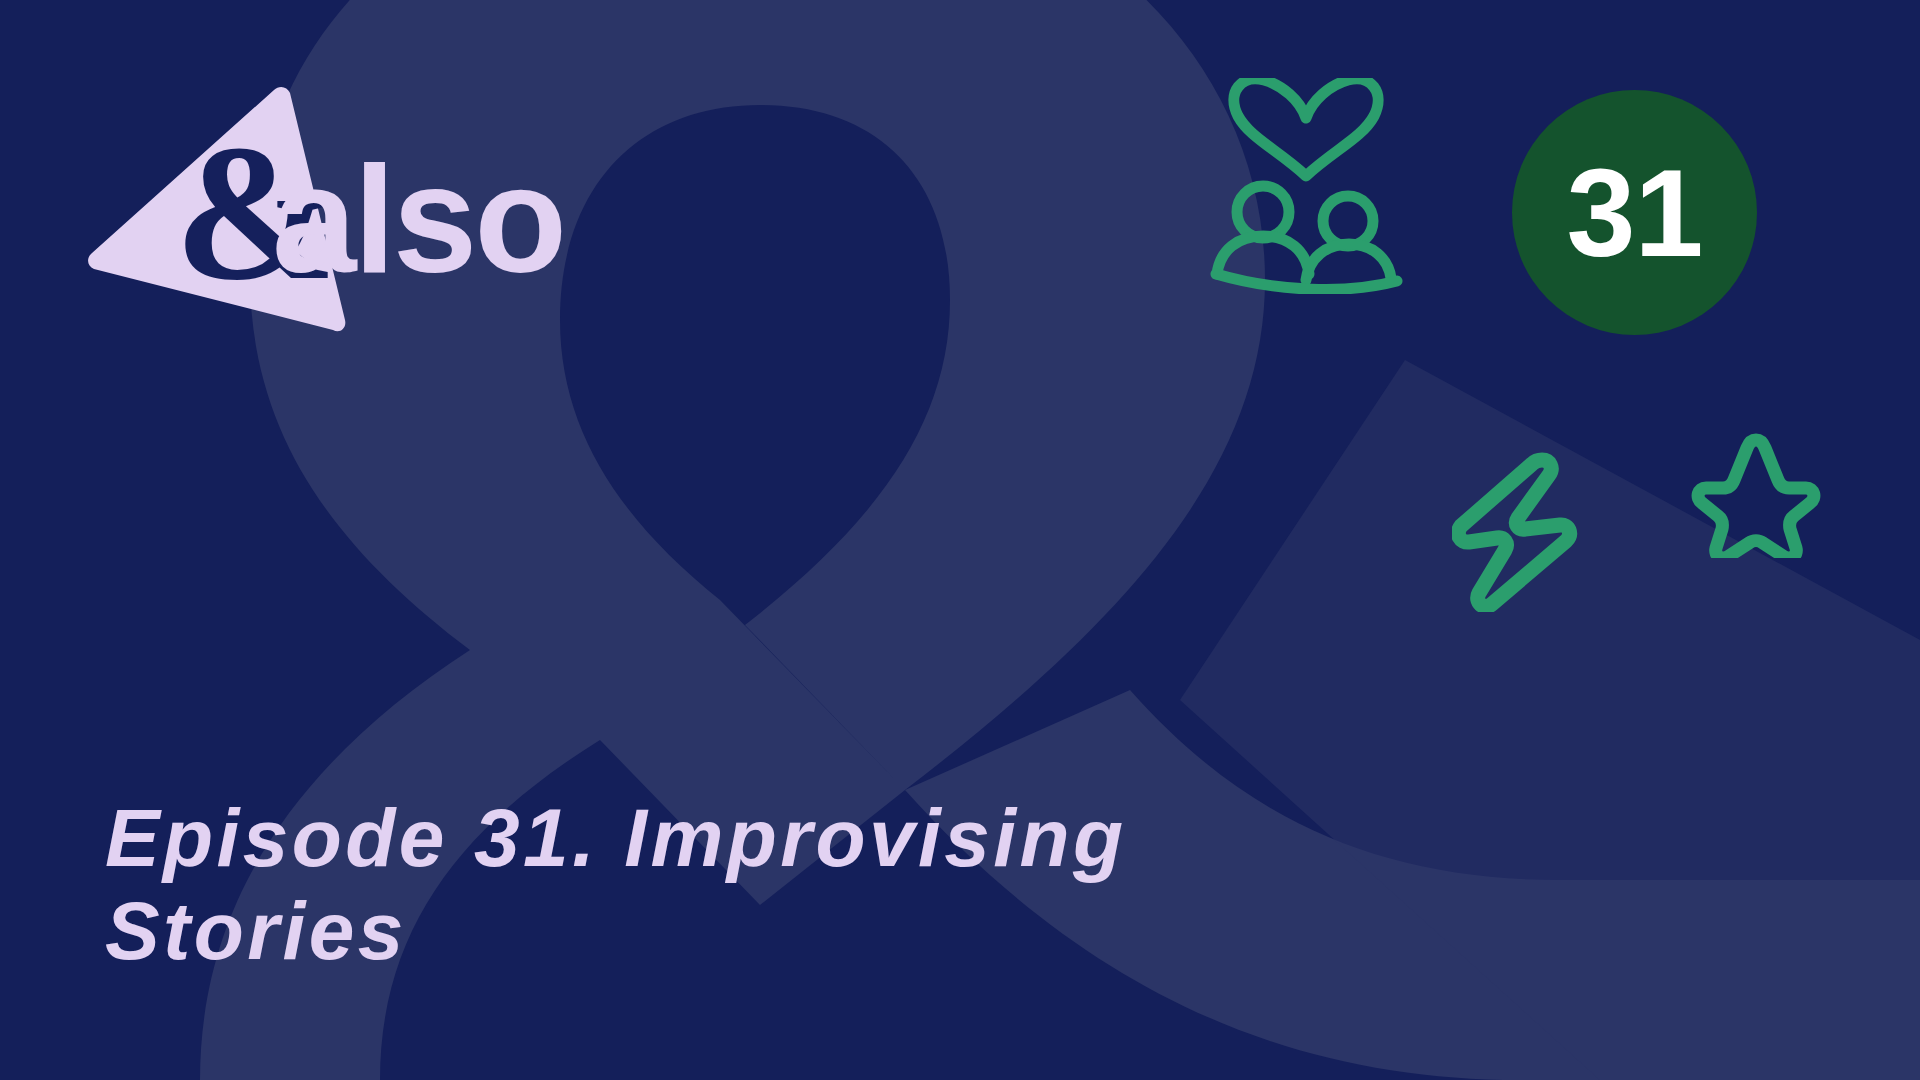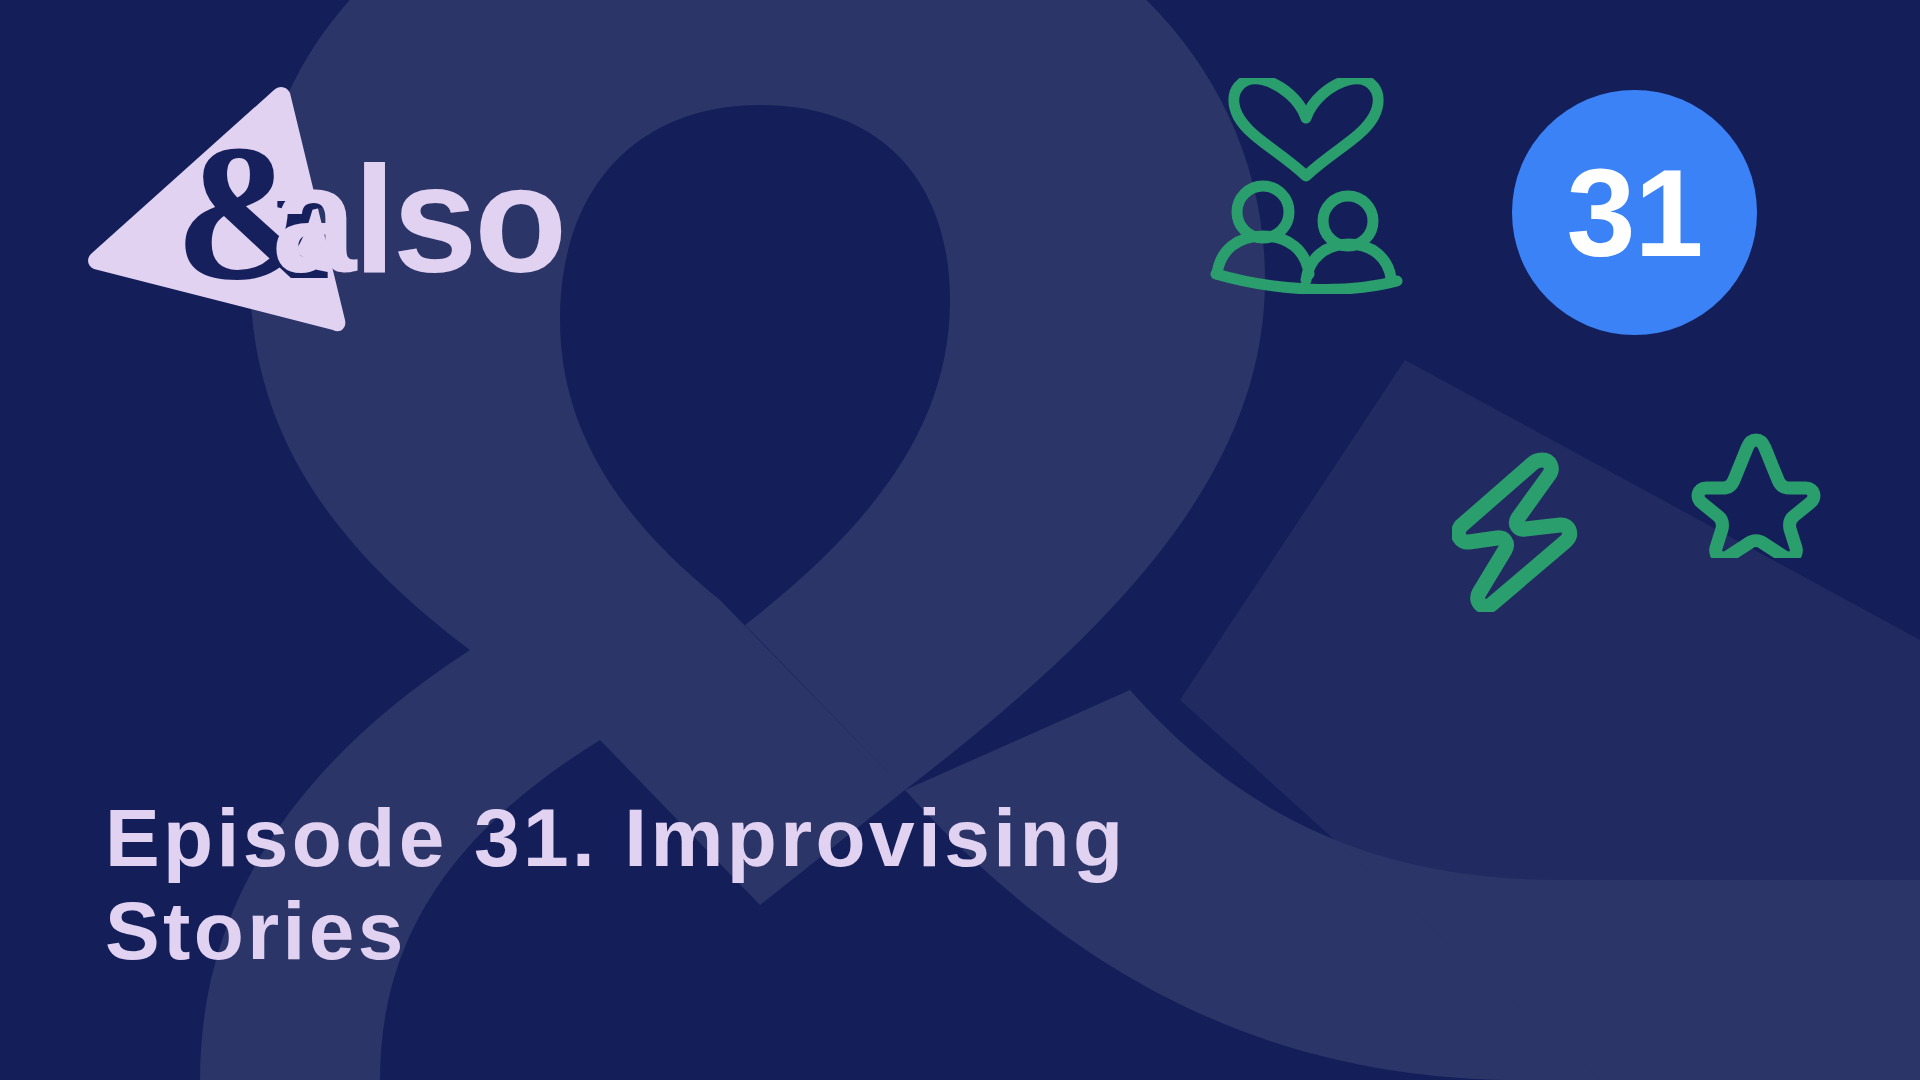--- a/index.html
+++ b/index.html
@@ -51,21 +51,21 @@
   #icon-star      { left: 1690px; top: 430px; width: 132px; height: 128px; }
 
   
   #badge {
     position: absolute;
     left: 1512px;
     top: 90px;
     width: 245px;
     height: 245px;
     border-radius: 50%;
-    background: #3b82f6;
+    background: #14532d;
     display: flex;
     align-items: center;
     justify-content: center;
   }
   #badge-number {
     color: #ffffff;
     font-family: "Liberation Sans", sans-serif;
     font-weight: bold;
     font-size: 124px;
     line-height: 1;
@@ -80,20 +80,21 @@
     top: 736px;
     width: 1340px;
     color: #e2d2f2;
     font-family: "Liberation Sans", sans-serif;
     font-weight: bold;
     font-size: 82px;
     line-height: 1.14;
     letter-spacing: 3.4px;
     white-space: pre-line;
     user-select: none;
+    font-style: italic;
   }
 </style>
 </head>
 <body>
 
 <div id="card">
 
   <svg id="watermark" viewBox="0 0 1920 1080" preserveAspectRatio="none" aria-hidden="true">
     <g fill="#2b3567">
 

